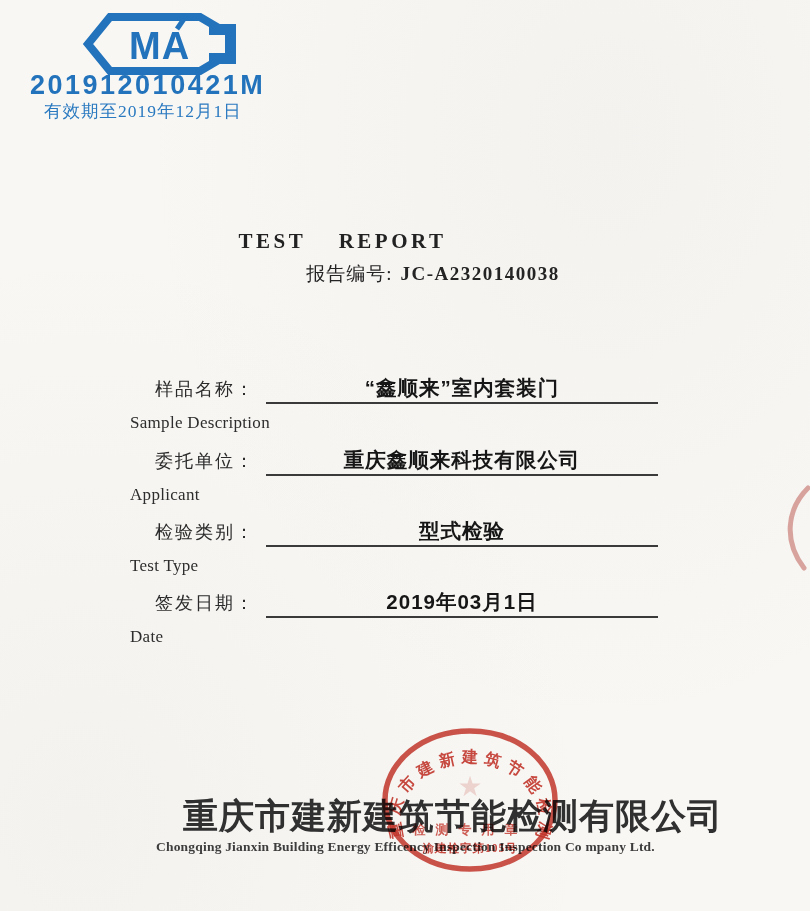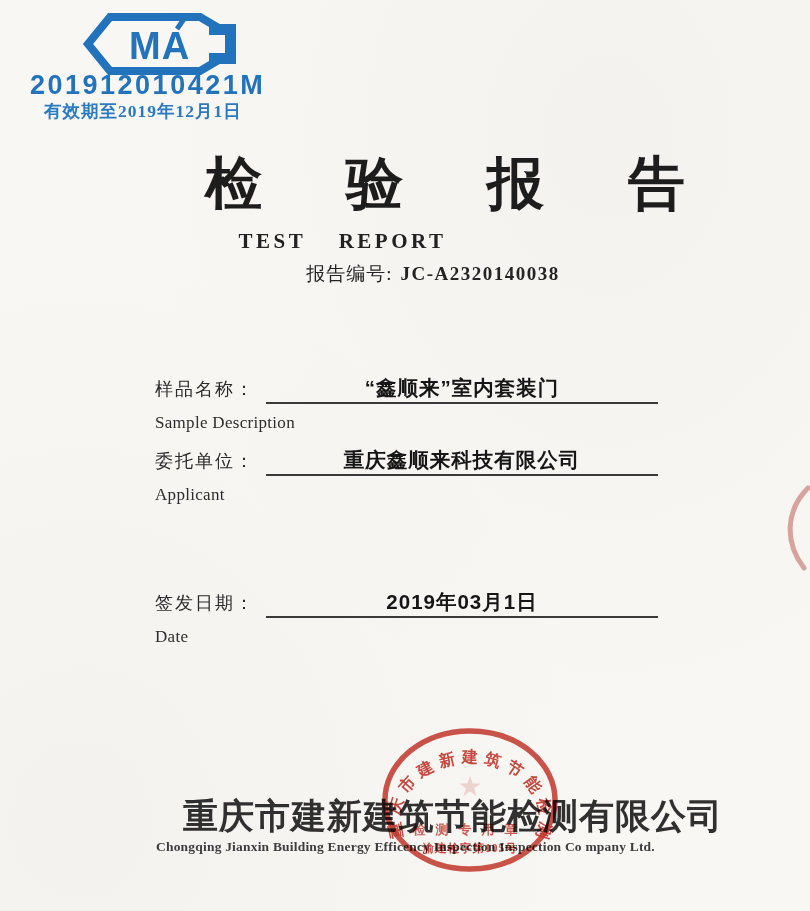--- a/index.html
+++ b/index.html
@@ -17,21 +17,21 @@
   }
   
   .cma-logo{position:absolute;left:82px;top:12px;width:158px;height:64px;}
   .cma-number{
     position:absolute;left:30px;top:70px;
     font-family:"Liberation Sans","DejaVu Sans",sans-serif;
     font-weight:bold;font-size:27px;letter-spacing:2.5px;color:#2273bb;
   }
   .cma-validity{
     position:absolute;left:44px;top:99px;
-    font-weight:bold;font-size:17.5px;letter-spacing:1px;color:#2b7ac0;
+    font-weight:normal;font-size:17.5px;letter-spacing:1px;color:#2b7ac0;
   }
   
   .doc-title{
     position:absolute;left:205px;top:146px;
     font-size:57px;font-weight:bold;letter-spacing:84px;
     color:#1d1d1d;white-space:nowrap;
   }
   .doc-subtitle{
     position:absolute;left:0;top:229px;width:685px;text-align:center;
     font-size:21px;font-weight:bold;letter-spacing:3.5px;word-spacing:24px;
@@ -52,21 +52,21 @@
     position:absolute;left:266px;top:-1px;width:392px;height:28px;
     border-bottom:2px solid #3a3a3a;
     text-align:center;
   }
   .f-value{
     font-family:"Liberation Sans","DejaVu Sans",sans-serif;
     font-weight:bold;font-size:20.5px;letter-spacing:1px;color:#161616;
     white-space:nowrap;
   }
   .f-en{
-    position:absolute;left:155px;top:38px;
+    position:absolute;left:130px;top:38px;
     font-size:17px;color:#2d2d2d;letter-spacing:0.3px;
   }
   
   .company-cn{
     position:absolute;left:183px;top:793px;
     font-size:35px;font-weight:bold;letter-spacing:1px;color:#303030;
     white-space:nowrap;
   }
   .company-en{
     position:absolute;left:156px;top:839px;
@@ -92,35 +92,39 @@
     <polyline points="140,18 118,5 28,5 6,32 28,59 118,59 140,46" fill="none" stroke="#2273bb" stroke-width="8"></polyline>
 
     <path d="M 127,12 L 154,12 L 154,52 L 127,52 L 127,41 L 143,41 L 143,23 L 127,23 Z" fill="#2273bb"></path>
 
     <text x="47" y="47" font-family="Liberation Sans, DejaVu Sans, sans-serif" font-size="38" font-weight="bold" fill="#2273bb" letter-spacing="1">MA</text>
     <line x1="104" y1="4" x2="95" y2="17" stroke="#2273bb" stroke-width="5"></line>
   </svg>
   <div class="cma-number">201912010421M</div>
   <div class="cma-validity">有效期至2019年12月1日</div>
 
-  <div class="doc-title">检验报告</div>
   <div class="doc-subtitle">TEST REPORT</div>
   <div class="report-no-line">
     <span class="no-label">报告编号:</span><span class="no-value">JC-A2320140038</span>
   </div>
 
   <div class="field-row" style="top:375px">
     <span class="f-label">样品名称：</span>
     <span class="f-line"><span class="f-value">“鑫顺来”室内套装门</span></span>
     <span class="f-en">Sample Description</span>
   </div>
   <div class="field-row" style="top:447px">
     <span class="f-label">委托单位：</span>
     <span class="f-line"><span class="f-value">重庆鑫顺来科技有限公司</span></span>
     <span class="f-en">Applicant</span>
+  </div>
+  <div class="field-row" style="top:518px">
+    <span class="f-label">检验类别：</span>
+    <span class="f-line"><span class="f-value">型式检验</span></span>
+    <span class="f-en">Test Type</span>
   </div>
   <div class="field-row" style="top:589px">
     <span class="f-label">签发日期：</span>
     <span class="f-line"><span class="f-value">2019年03月1日</span></span>
     <span class="f-en">Date</span>
   </div>
 
   <div class="company-cn">重庆市建新建筑节能检测有限公司</div>
   <div class="company-en">Chongqing Jianxin Building Energy Efficency Inspection Inspection Co mpany Ltd.</div>
 

